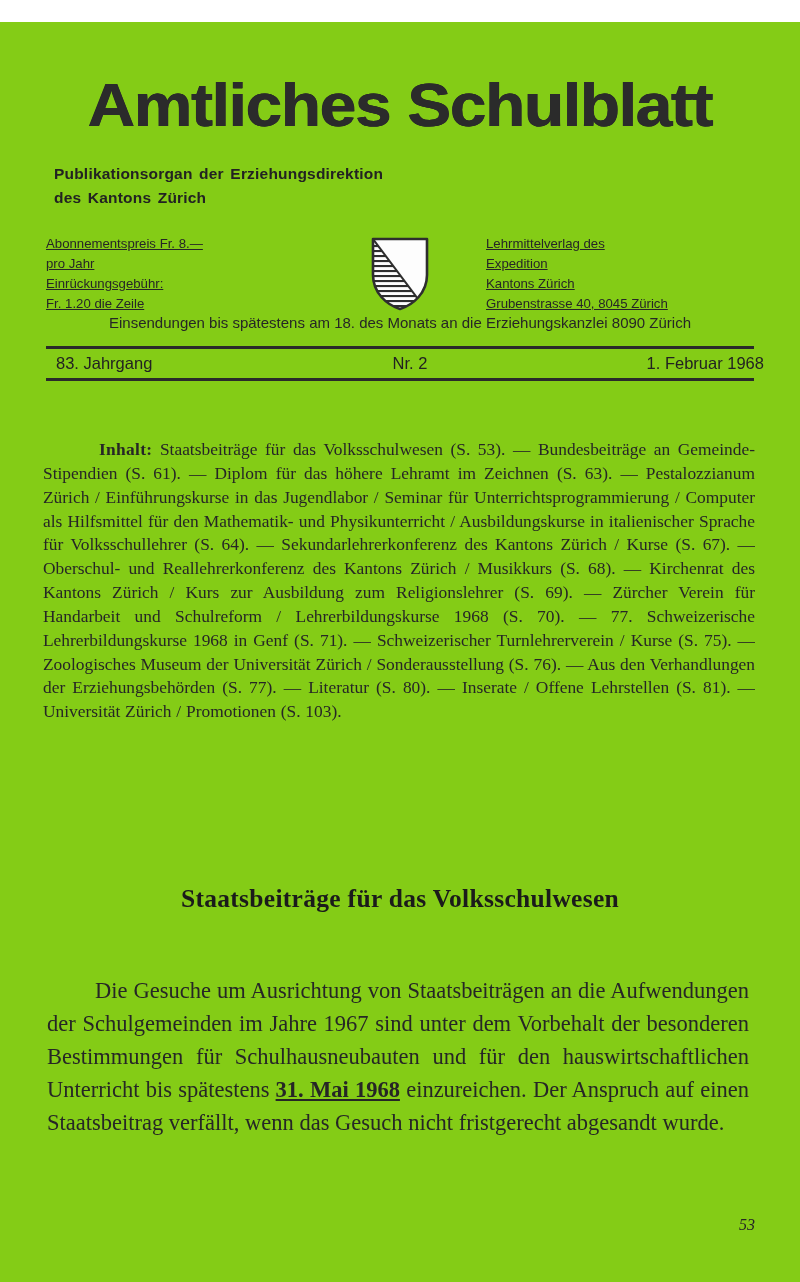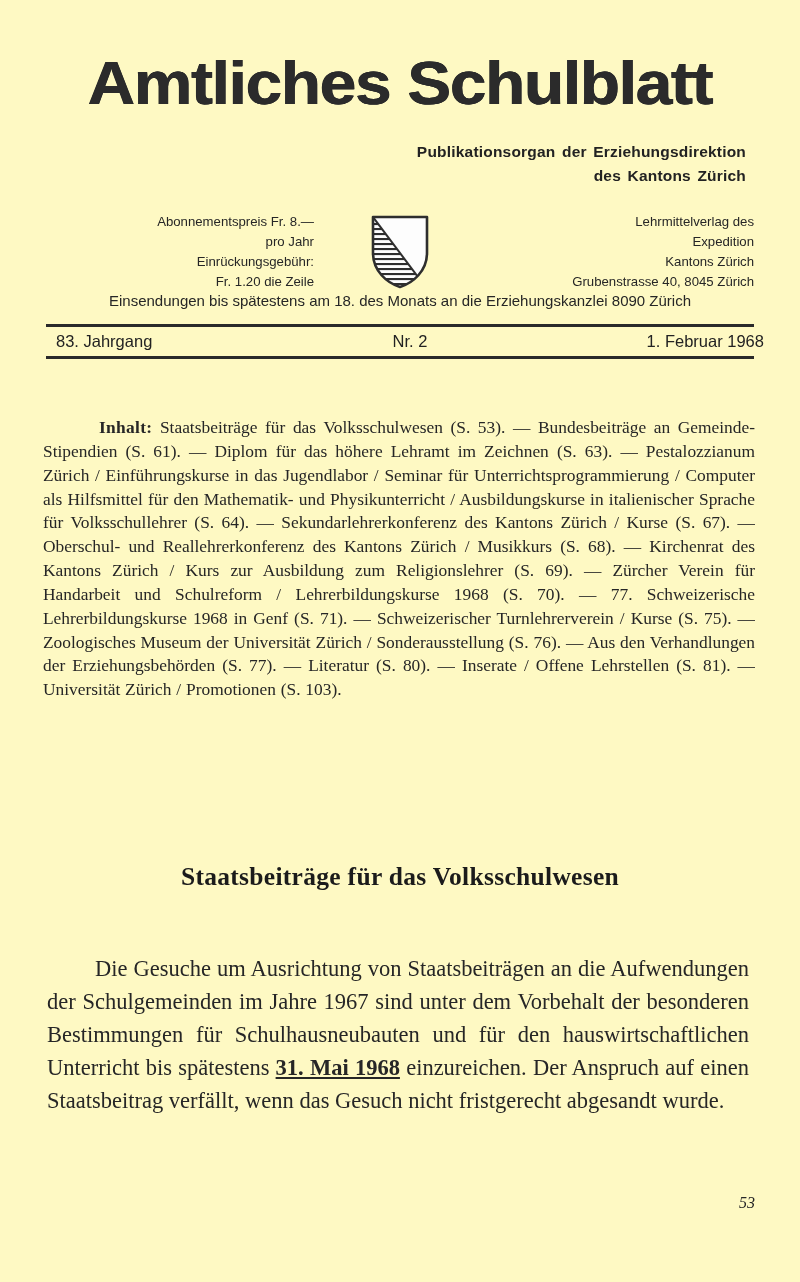--- a/index.html
+++ b/index.html
@@ -14,21 +14,22 @@
     position: relative;
     overflow: hidden;
     font-family: "Liberation Serif", "DejaVu Serif", serif;
     color: #1d1d1d;
     -webkit-font-smoothing: antialiased;
   }
 
   .page {
     position: absolute;
     inset: 0;
-    background: #fef9c3;
+    background: #84cc16;
+    margin-top: 22px;
   }
 
   
   .masthead {
     position: absolute;
     left: 54px;
     top: 52px;
     width: 692px;
     text-align: center;
   }
@@ -43,21 +44,21 @@
     transform-origin: center top;
     white-space: nowrap;
     text-shadow: 0.4px 0 0 #2b2b2b, -0.4px 0 0 #2b2b2b;
   }
 
   .subtitle-block {
     position: absolute;
     left: 54px;
     top: 140px;
     width: 692px;
-    text-align: right;
+    text-align: left;
     font-family: "Liberation Sans", "DejaVu Sans", sans-serif;
     font-weight: 700;
     font-size: 15.5px;
     line-height: 1.55;
     color: #222;
     letter-spacing: 0.2px;
   }
   .subtitle-line-1 { word-spacing: 2px; }
   .subtitle-line-2 { word-spacing: 2px; }
 
@@ -70,21 +71,22 @@
     display: flex;
     align-items: flex-start;
     justify-content: space-between;
     font-family: "Liberation Sans", "DejaVu Sans", sans-serif;
     font-size: 13.2px;
     line-height: 1.52;
     color: #262626;
   }
   .info-col {
     width: 268px;
-    text-align: right;
+    text-align: left;
+    text-decoration: underline;
   }
   .info-col.left { padding-top: 1px; }
   .info-col.right { padding-top: 1px; }
   .arms-col {
     width: 110px;
     display: flex;
     justify-content: center;
     padding-top: 2px;
   }
   .arms {

